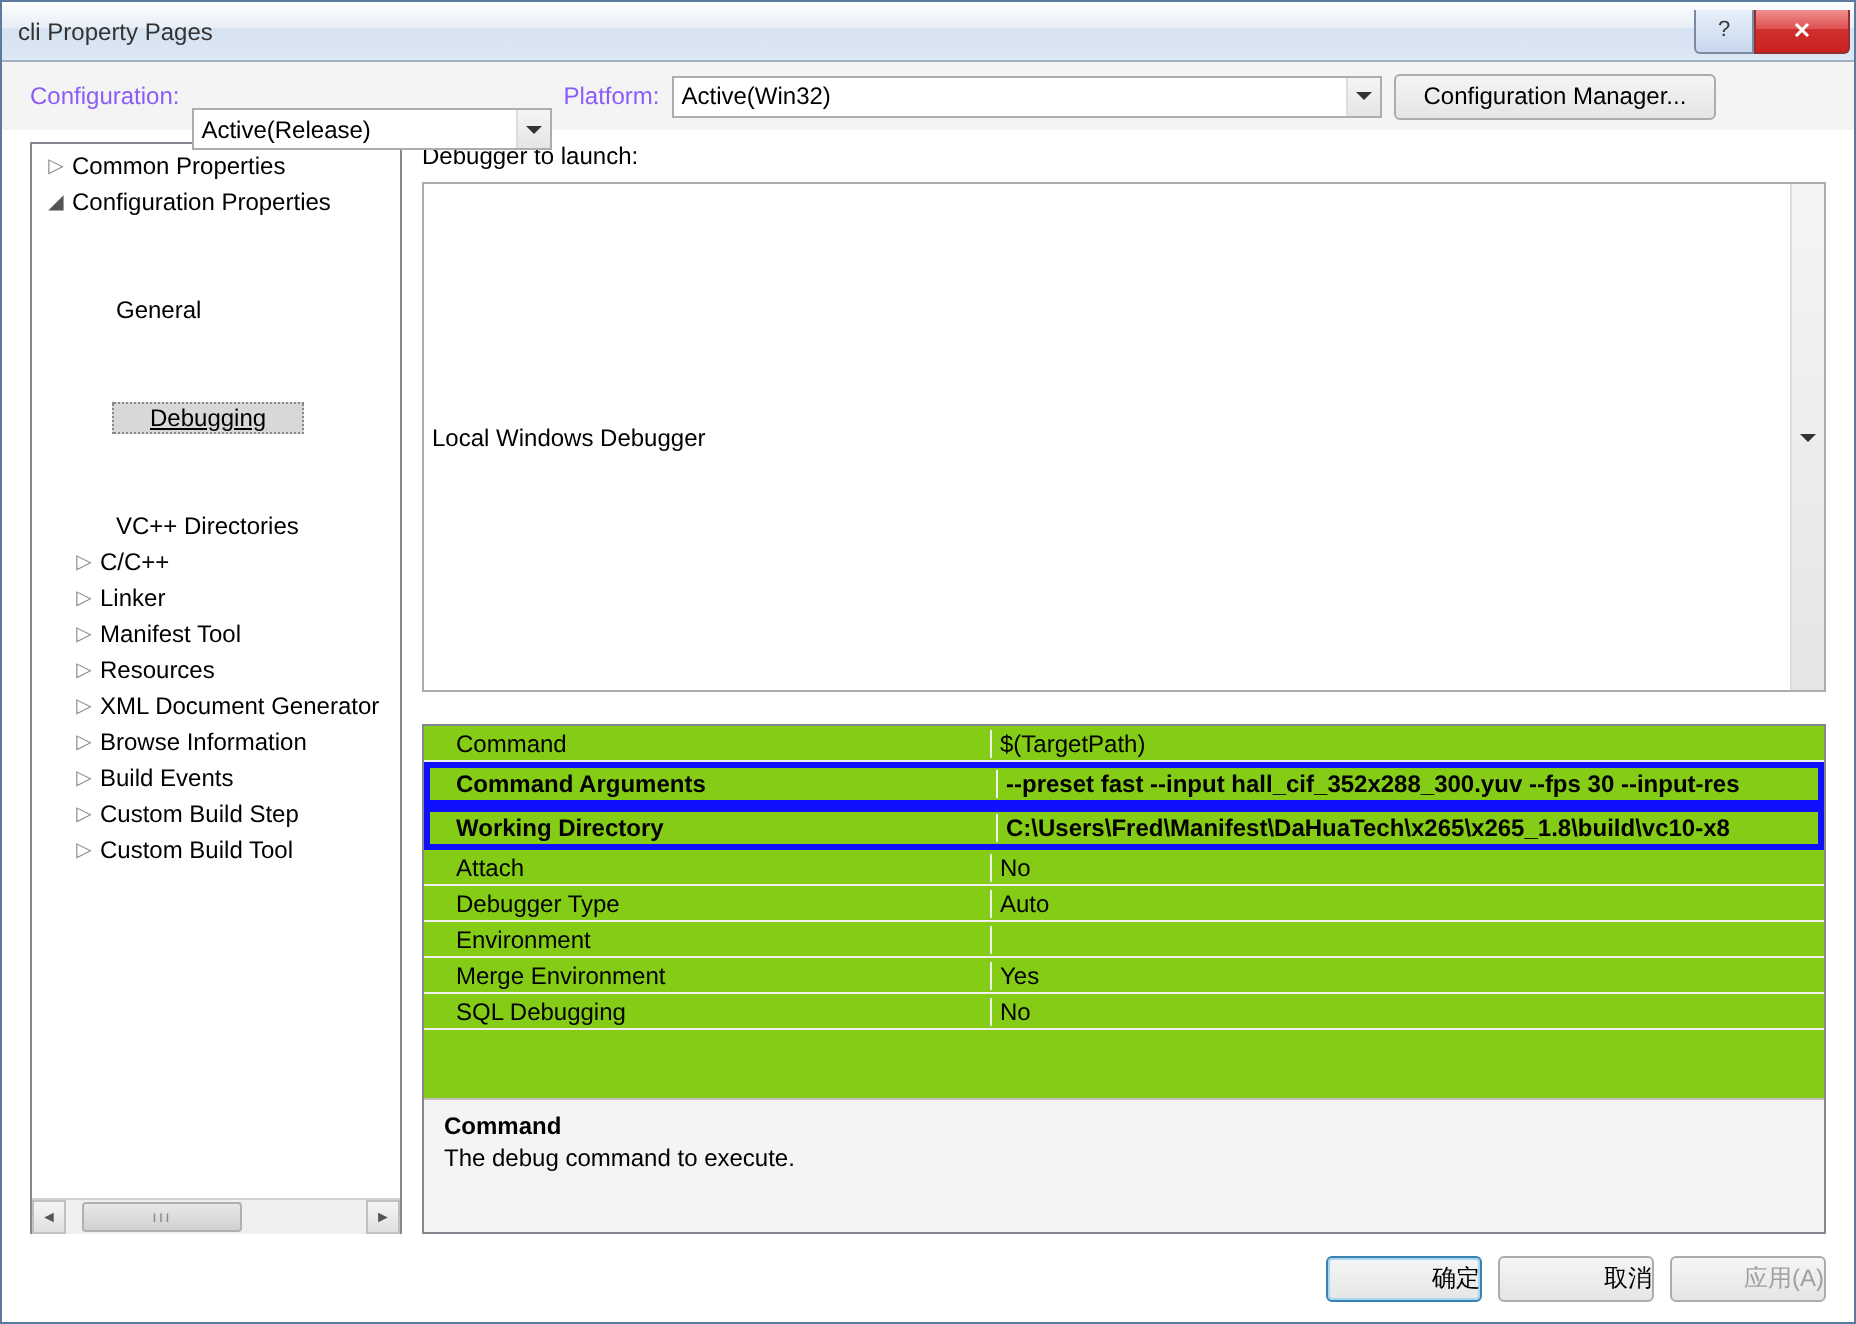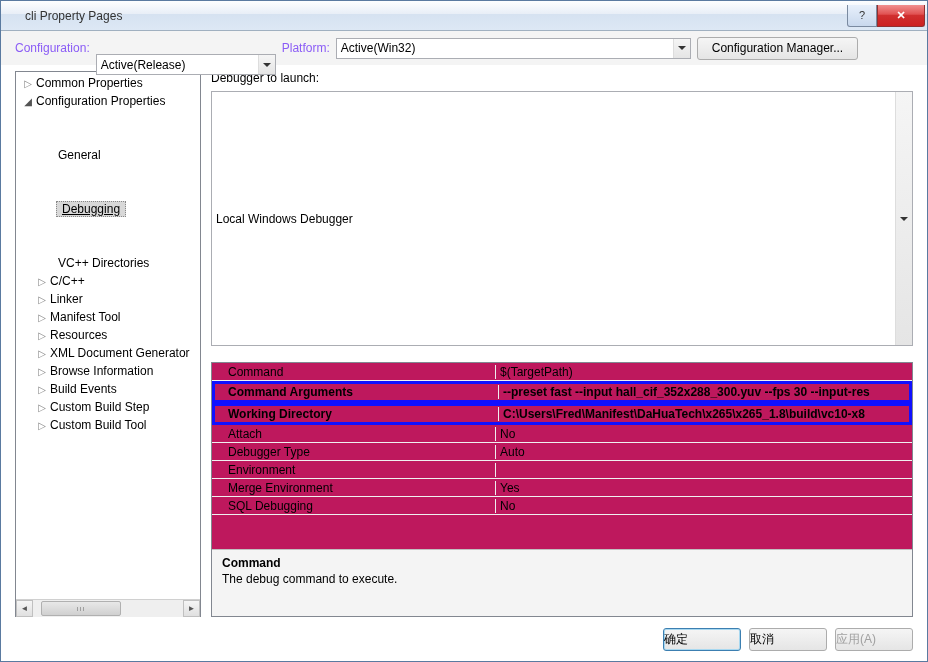--- a/index.html
+++ b/index.html
@@ -1,20 +1,20 @@
 <!DOCTYPE html>
 <html><head>
 <meta charset="utf-8">
 <style>
 * { margin: 0; padding: 0; box-sizing: border-box; font-family: "Segoe UI", Tahoma, sans-serif; font-size: 12px; }
 body { background: #f0f0f0; width: 928px; height: 662px; overflow: hidden; }
 
 .window { width: 928px; height: 662px; background: #fff; border: 1px solid #5a7aa0; display: flex; flex-direction: column; }
 
-.titlebar { height: 30px; background: linear-gradient(to bottom, #fdfeff 0%, #e8eef7 45%, #d6e2f1 46%, #dde8f5 100%); display: flex; align-items: center; padding-left: 24px; border-bottom: 1px solid #a0b0c0; }
+.titlebar { height: 30px; background: linear-gradient(to bottom, #fdfeff 0%, #e8eef7 45%, #d6e2f1 46%, #dde8f5 100%); display: flex; align-items: center; padding-left: 8px; border-bottom: 1px solid #a0b0c0; }
 .titlebar-text { color: #333; flex: 1; }
 .titlebar-buttons { display: flex; height: 22px; margin-right: 2px; gap: 0; }
 .titlebar-btn { width: 30px; height: 22px; display: flex; align-items: center; justify-content: center; border: 1px solid #7a8aa0; border-top: none; font-size: 11px; color: #333; }
 .titlebar-btn.help { background: linear-gradient(to bottom, #e8f0fb, #c8d8ed); border-radius: 0 0 0 3px; }
 .titlebar-btn.close { width: 48px; background: linear-gradient(to bottom, #f09090 0%, #e05050 45%, #d03030 46%, #cc2020 100%); color: #fff; border-radius: 0 0 3px 0; border-color: #903030; font-weight: bold; }
 
 .toolbar { height: 34px; display: flex; align-items: center; padding: 0 14px; gap: 6px; background: #f4f4f4; }
 .toolbar-label { color: #8b5cf6; text-align: right; }
 .toolbar-combo { height: 21px; border: 1px solid #abadb3; background: #fff; display: flex; align-items: center; padding: 0 4px; position: relative; }
 .toolbar-combo.config { width: 180px; margin-top: 33px; }
@@ -24,45 +24,45 @@
 .toolbar-button { height: 23px; padding: 0 14px; border: 1px solid #acacac; background: linear-gradient(to bottom, #f5f5f5, #e5e5e5); border-radius: 3px; display: flex; align-items: center; }
 
 .main-area { flex: 1; display: flex; padding: 6px 14px 0 14px; gap: 10px; min-height: 0; }
 
 .tree-panel { width: 186px; border: 1px solid #828790; background: #fff; display: flex; flex-direction: column; }
 .tree-content { flex: 1; overflow: hidden; padding: 2px 0; }
 .tree-item { display: flex; align-items: center; height: 18px; padding-left: 6px; white-space: nowrap; overflow: hidden; }
 .tree-arrow { width: 12px; display: inline-flex; justify-content: center; color: #888; font-size: 10px; }
 .tree-arrow.expanded { color: #545454; }
 .tree-label { padding: 0 2px; }
-.tree-label.selected { background: #d8d8d8; border: 1px dotted #888; padding: 0 5px; text-decoration: underline; }
+.tree-label.selected { background: #d8d8d8; border: 1px dotted #888; padding: 0 18px; text-decoration: underline; }
 .tree-indent-1 { padding-left: 20px; }
 .tree-indent-2 { padding-left: 40px; margin-top: 36px; }
 .tree-scrollbar { height: 17px; background: #f0f0f0; border-top: 1px solid #d0d0d0; display: flex; align-items: center; }
 .scroll-btn { width: 17px; height: 17px; background: linear-gradient(to bottom, #f5f5f5, #e0e0e0); border: 1px solid #c0c0c0; display: flex; align-items: center; justify-content: center; font-size: 8px; color: #555; }
 .scroll-track { flex: 1; height: 17px; background: #efefef; position: relative; }
 .scroll-thumb { position: absolute; left: 8px; width: 80px; height: 15px; top: 1px; background: linear-gradient(to bottom, #e8e8e8, #d0d0d0); border: 1px solid #b0b0b0; border-radius: 2px; display: flex; align-items: center; justify-content: center; color: #888; font-size: 8px; letter-spacing: 1px; }
 
 .right-panel { flex: 1; display: flex; flex-direction: column; min-width: 0; }
 .launch-row { display: flex; align-items: center; gap: 6px; margin-bottom: 6px; }
 .launch-combo { flex: 1; height: 21px; border: 1px solid #abadb3; background: #fff; display: flex; align-items: center; padding: 0 4px; position: relative; }
 
-.prop-grid-wrap { flex: 1; border: 1px solid #828790; background: #be185d; display: flex; flex-direction: column; margin-top: 16px; min-height: 0; }
+.prop-grid-wrap { flex: 1; border: 1px solid #828790; background: #84cc16; display: flex; flex-direction: column; margin-top: 16px; min-height: 0; }
 .prop-grid { flex: 1; overflow: hidden; }
 .prop-row { display: flex; height: 18px; align-items: center; border-bottom: 1px solid #f0f0f0; }
 .prop-name { width: 284px; padding-left: 16px; border-right: 1px solid #eee; white-space: nowrap; overflow: hidden; }
 .prop-value { flex: 1; padding-left: 4px; white-space: nowrap; overflow: hidden; }
 .prop-row.highlighted { border: 3px solid #1010ff; height: 22px; font-weight: bold; }
 .prop-row.highlighted .prop-name { padding-left: 13px; }
 
 .desc-panel { border-top: 1px solid #c0c0c0; padding: 6px 10px 30px 10px; background: #f4f4f4; }
 .desc-title { font-weight: bold; margin-bottom: 2px; }
 
 .button-bar { height: 44px; display: flex; align-items: center; justify-content: flex-end; padding: 0 14px; gap: 8px; }
-.dlg-button { width: 78px; height: 23px; border: 1px solid #acacac; background: linear-gradient(to bottom, #f5f5f5, #e5e5e5); border-radius: 3px; display: flex; align-items: center; justify-content: flex-start; }
+.dlg-button { width: 78px; height: 23px; border: 1px solid #acacac; background: linear-gradient(to bottom, #f5f5f5, #e5e5e5); border-radius: 3px; display: flex; align-items: center; justify-content: flex-end; }
 .dlg-button.default { border: 1px solid #3c7fb1; box-shadow: 0 0 0 1px #a8d8f0 inset; }
 .dlg-button.disabled { color: #a0a0a0; }
 </style>
 </head>
 <body>
 
 <div class="window">
 
   <div class="titlebar">
     <span class="titlebar-text">cli Property Pages</span>

